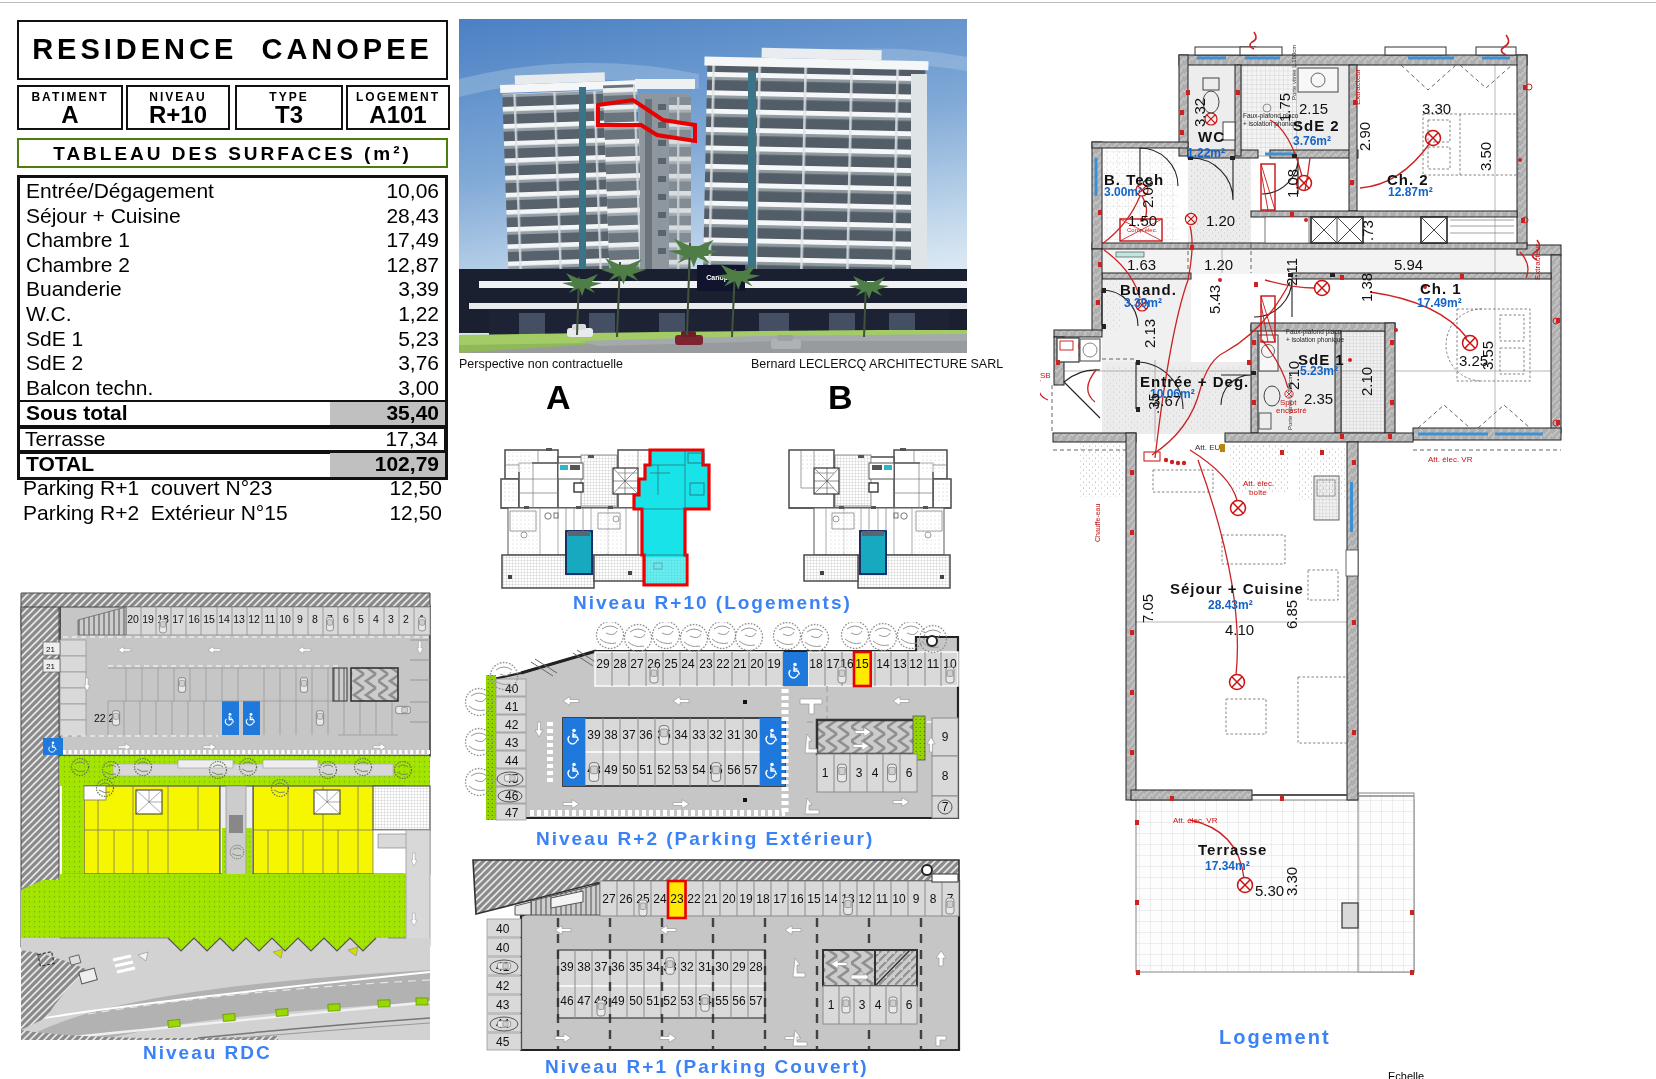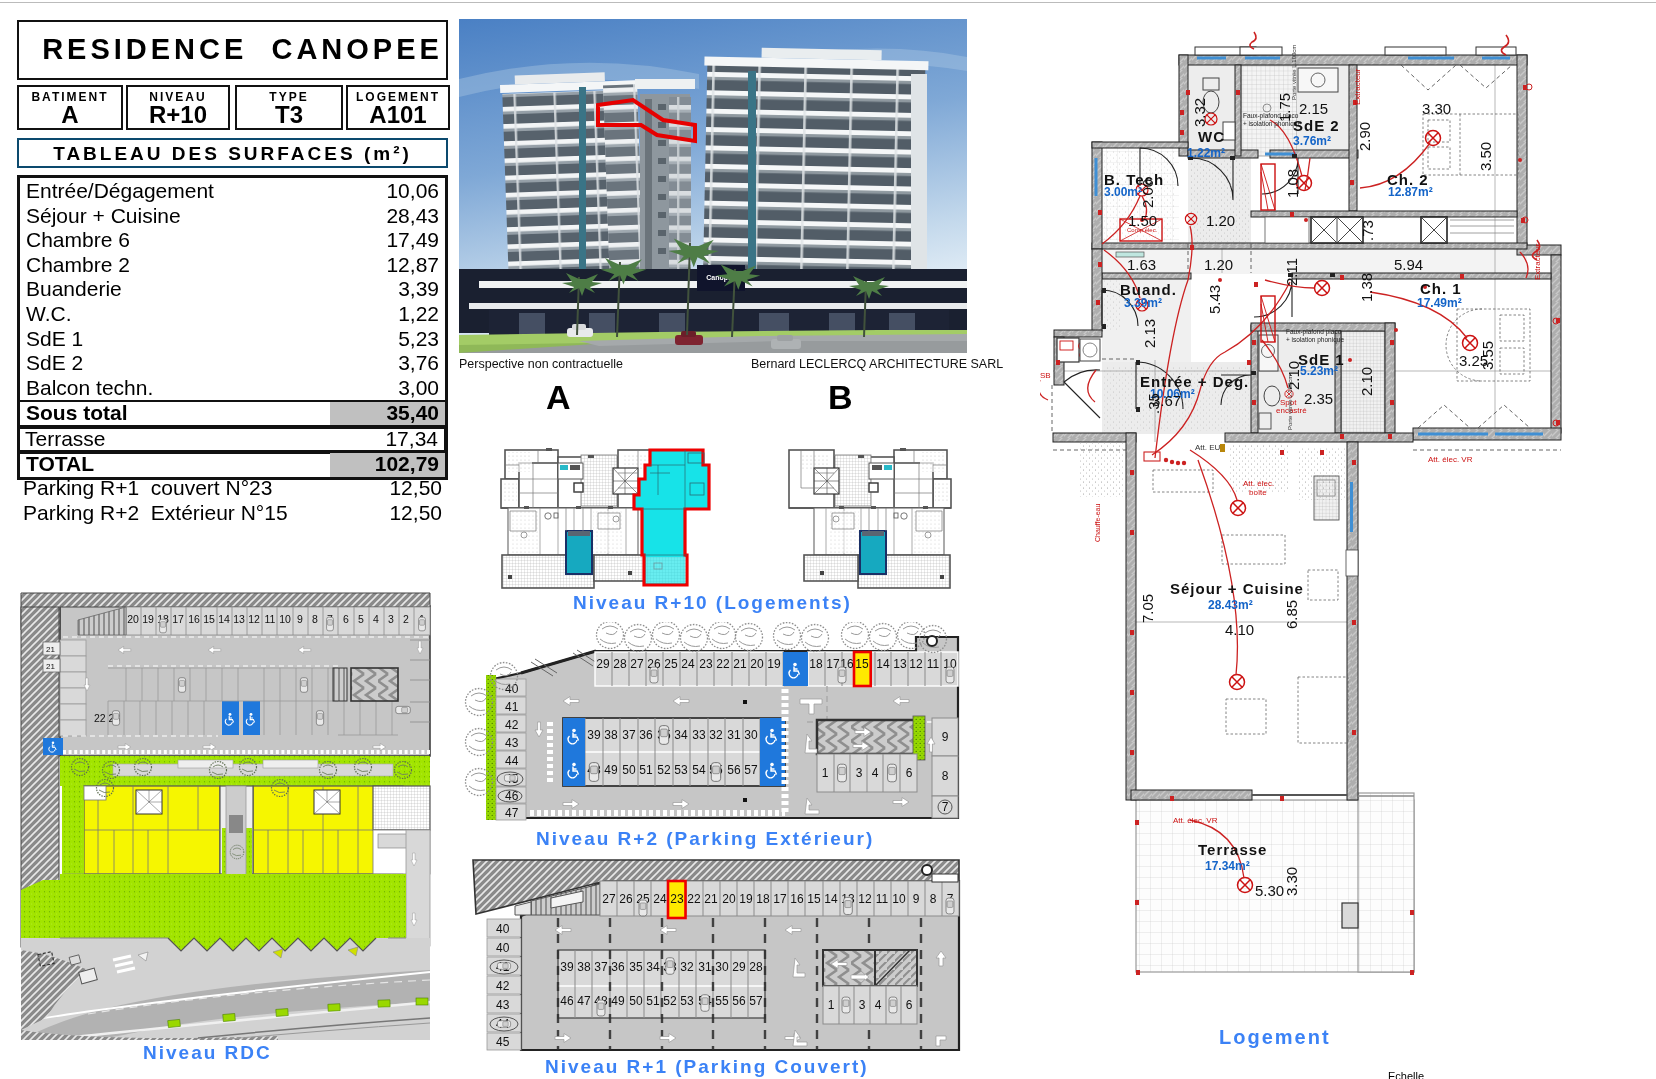--- a/index.html
+++ b/index.html
@@ -8,21 +8,21 @@
   .abs{position:absolute;}
   .cap{font-weight:bold;color:#3b82f6;letter-spacing:2px;}
 </style>
 </head>
 <body>
 
 <div class="abs" style="left:0;top:2px;width:1656px;height:1px;background:#bbb;"></div>
 
 <div class="abs" style="left:17px;top:20px;width:427px;height:56px;border:2px solid #111;"></div>
 
-<div class="abs" style="left:17px;top:33px;width:431px;text-align:center;font-size:29px;font-weight:bold;letter-spacing:4px;white-space:nowrap;padding-left:10px;">RESIDENCE&nbsp;&nbsp;CANOPEE</div>
+<div class="abs" style="left:17px;top:33px;width:431px;text-align:center;font-size:29px;font-weight:bold;letter-spacing:4px;white-space:nowrap;">RESIDENCE&nbsp;&nbsp;CANOPEE</div>
 
 <div class="abs" style="left:17px;top:85px;width:102px;height:41px;border:2px solid #111;text-align:center;">
   <div style="font-size:12px;font-weight:bold;letter-spacing:2px;margin-top:3px;">BATIMENT</div>
   <div style="font-size:24px;font-weight:bold;line-height:22px;">A</div>
 </div>
 
 <div class="abs" style="left:126px;top:85px;width:100px;height:41px;border:2px solid #111;text-align:center;">
   <div style="font-size:12px;font-weight:bold;letter-spacing:2px;margin-top:3px;">NIVEAU</div>
   <div style="font-size:24px;font-weight:bold;line-height:22px;">R+10</div>
 </div>
@@ -30,27 +30,27 @@
 <div class="abs" style="left:235px;top:85px;width:104px;height:41px;border:2px solid #111;text-align:center;">
   <div style="font-size:12px;font-weight:bold;letter-spacing:2px;margin-top:3px;">TYPE</div>
   <div style="font-size:24px;font-weight:bold;line-height:22px;">T3</div>
 </div>
 
 <div class="abs" style="left:346px;top:85px;width:100px;height:41px;border:2px solid #111;text-align:center;">
   <div style="font-size:12px;font-weight:bold;letter-spacing:2px;margin-top:3px;">LOGEMENT</div>
   <div style="font-size:24px;font-weight:bold;line-height:22px;">A101</div>
 </div>
 
-<div class="abs" style="left:17px;top:138px;width:427px;height:26px;border:2px solid #0c4a6e;text-align:center;font-size:19px;font-weight:bold;letter-spacing:3px;line-height:27px;">TABLEAU DES SURFACES (m²)</div>
+<div class="abs" style="left:17px;top:138px;width:427px;height:26px;border:2px solid #4d7c0f;text-align:center;font-size:19px;font-weight:bold;letter-spacing:3px;line-height:27px;">TABLEAU DES SURFACES (m²)</div>
 
 <div class="abs" style="left:17px;top:175px;width:425px;height:273px;border:3px solid #111;font-size:21px;">
   <div style="padding:1px 6px 12px 6px;line-height:24.6px;">
     <div><span>Entrée/Dégagement</span><span style="float:right;">10,06</span></div>
     <div><span>Séjour + Cuisine</span><span style="float:right;">28,43</span></div>
-    <div><span>Chambre 6</span><span style="float:right;">17,49</span></div>
+    <div><span>Chambre 1</span><span style="float:right;">17,49</span></div>
     <div><span>Chambre 2</span><span style="float:right;">12,87</span></div>
     <div><span>Buanderie</span><span style="float:right;">3,39</span></div>
     <div><span>W.C.</span><span style="float:right;">1,22</span></div>
     <div><span>SdE 1</span><span style="float:right;">5,23</span></div>
     <div><span>SdE 2</span><span style="float:right;">3,76</span></div>
     <div><span>Balcon techn.</span><span style="float:right;">3,00</span></div>
   </div>
 </div>
 
 <div class="abs" style="left:17px;top:400px;width:425px;height:23px;border:3px solid #111;border-top-width:2px;font-size:21px;font-weight:bold;">

